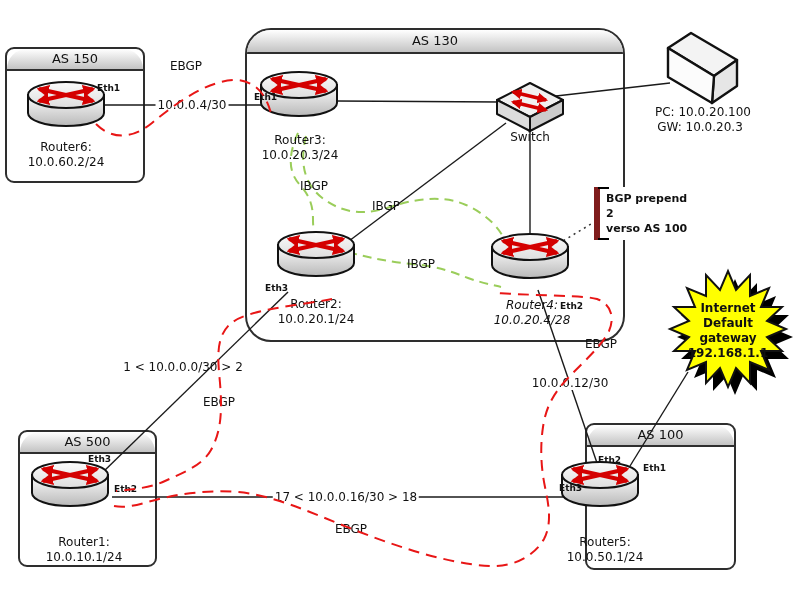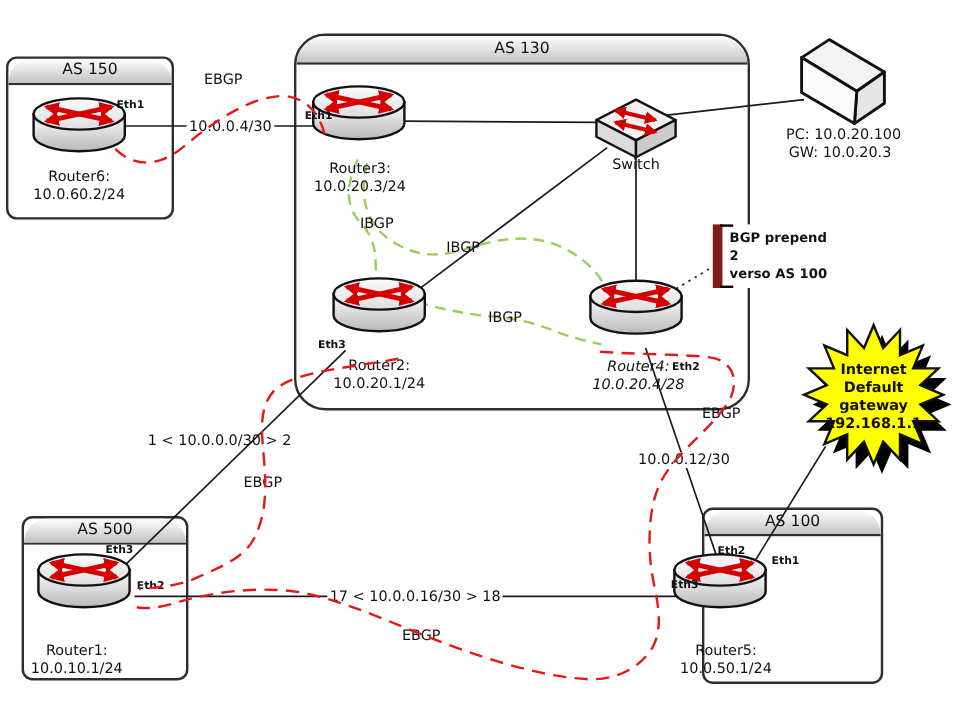--- a/index.html
+++ b/index.html
@@ -13,21 +13,21 @@
           text-align:center;font-size:13px;line-height:20px;}
   svg.layer{position:absolute;left:0;top:0;z-index:2;}
   svg.overlay{position:absolute;left:0;top:0;z-index:4;pointer-events:none;}
   .lbl{position:absolute;transform:translateX(-50%);font-size:12px;
        white-space:nowrap;z-index:3;line-height:13px;}
   .lbl.bg{background:#fff;padding:0 2px;}
   .eth{position:absolute;font-size:9px;font-weight:bold;white-space:nowrap;z-index:3;}
   .rlabel{position:absolute;transform:translateX(-50%);text-align:center;
           font-size:12px;line-height:15px;white-space:nowrap;z-index:3;}
   .note{position:absolute;left:594px;top:187px;width:92px;background:#fff;
-        border-left:8px solid #7f1d1d;padding:4px 0 4px 6px;z-index:3;
+        border-left:6px solid #7f1d1d;padding:4px 0 4px 6px;z-index:3;
         font-size:11px;font-weight:bold;line-height:15px;}
   .note::before,.note::after{content:"";position:absolute;left:-2px;width:11px;
         height:2px;background:#000;}
   .note::before{top:0;}
   .note::after{bottom:0;}
   .star-text{position:absolute;left:728px;top:301px;transform:translateX(-50%);
         text-align:center;font-size:12px;font-weight:bold;line-height:15px;z-index:3;}
 </style>
 </head>
 <body>
@@ -136,21 +136,21 @@
     <div>10.0.20.3/24</div>
   </div>
   <div class="rlabel" style="left:316px;top:297px;">
     <div>Router2:</div>
     <div>10.0.20.1/24</div>
   </div>
   <div class="rlabel" style="left:532px;top:298px;font-style:italic;">
     <div>Router4:</div>
     <div>10.0.20.4/28</div>
   </div>
-  <div class="rlabel" style="left:64px;top:535px;">
+  <div class="rlabel" style="left:84px;top:535px;">
     <div>Router1:</div>
     <div>10.0.10.1/24</div>
   </div>
   <div class="rlabel" style="left:605px;top:535px;">
     <div>Router5:</div>
     <div>10.0.50.1/24</div>
   </div>
 
   <div class="eth" style="left:97px;top:83px;">Eth1</div>
   <div class="eth" style="left:254px;top:92px;">Eth1</div>

